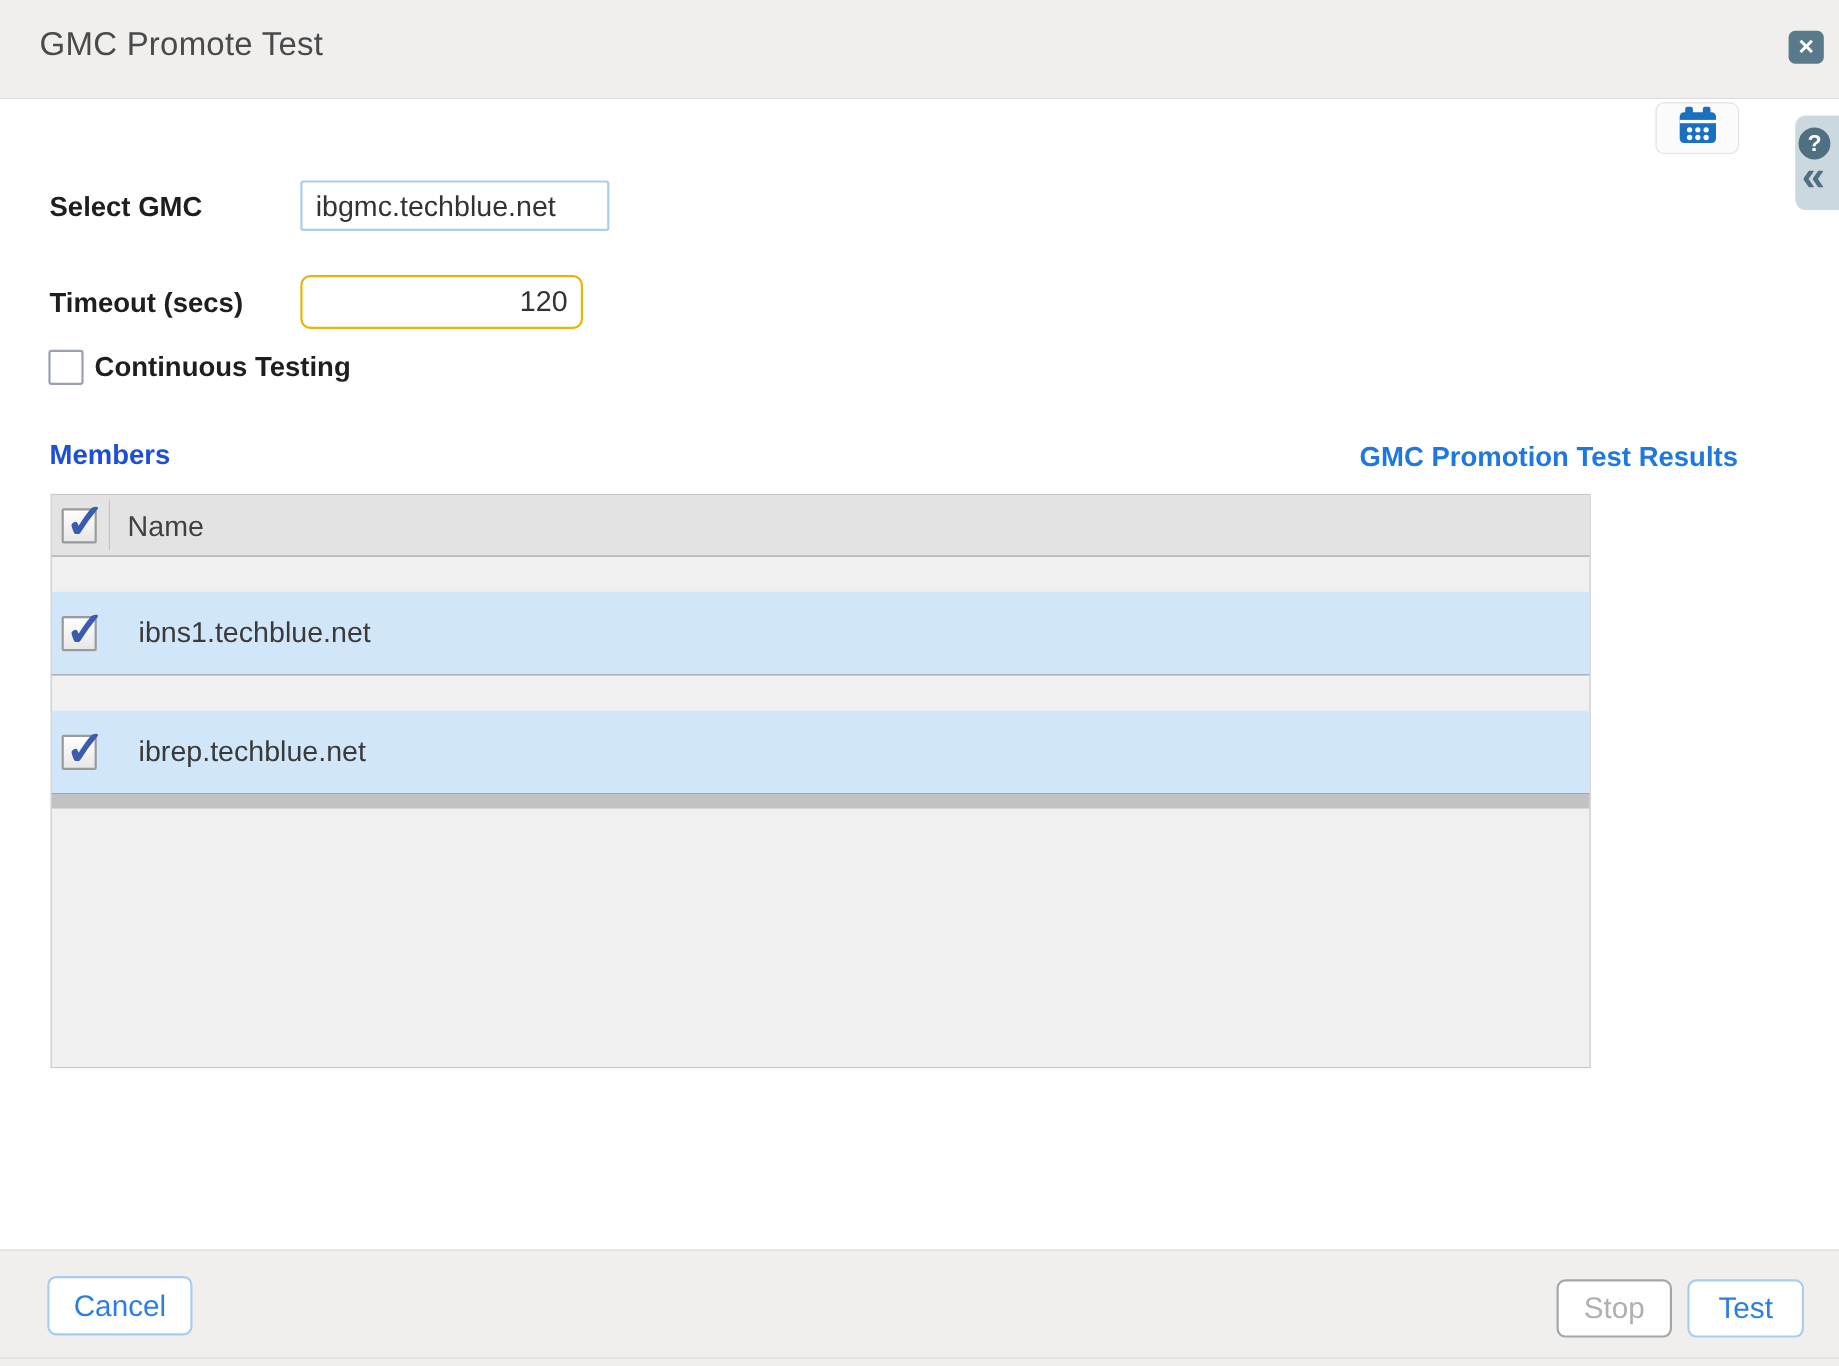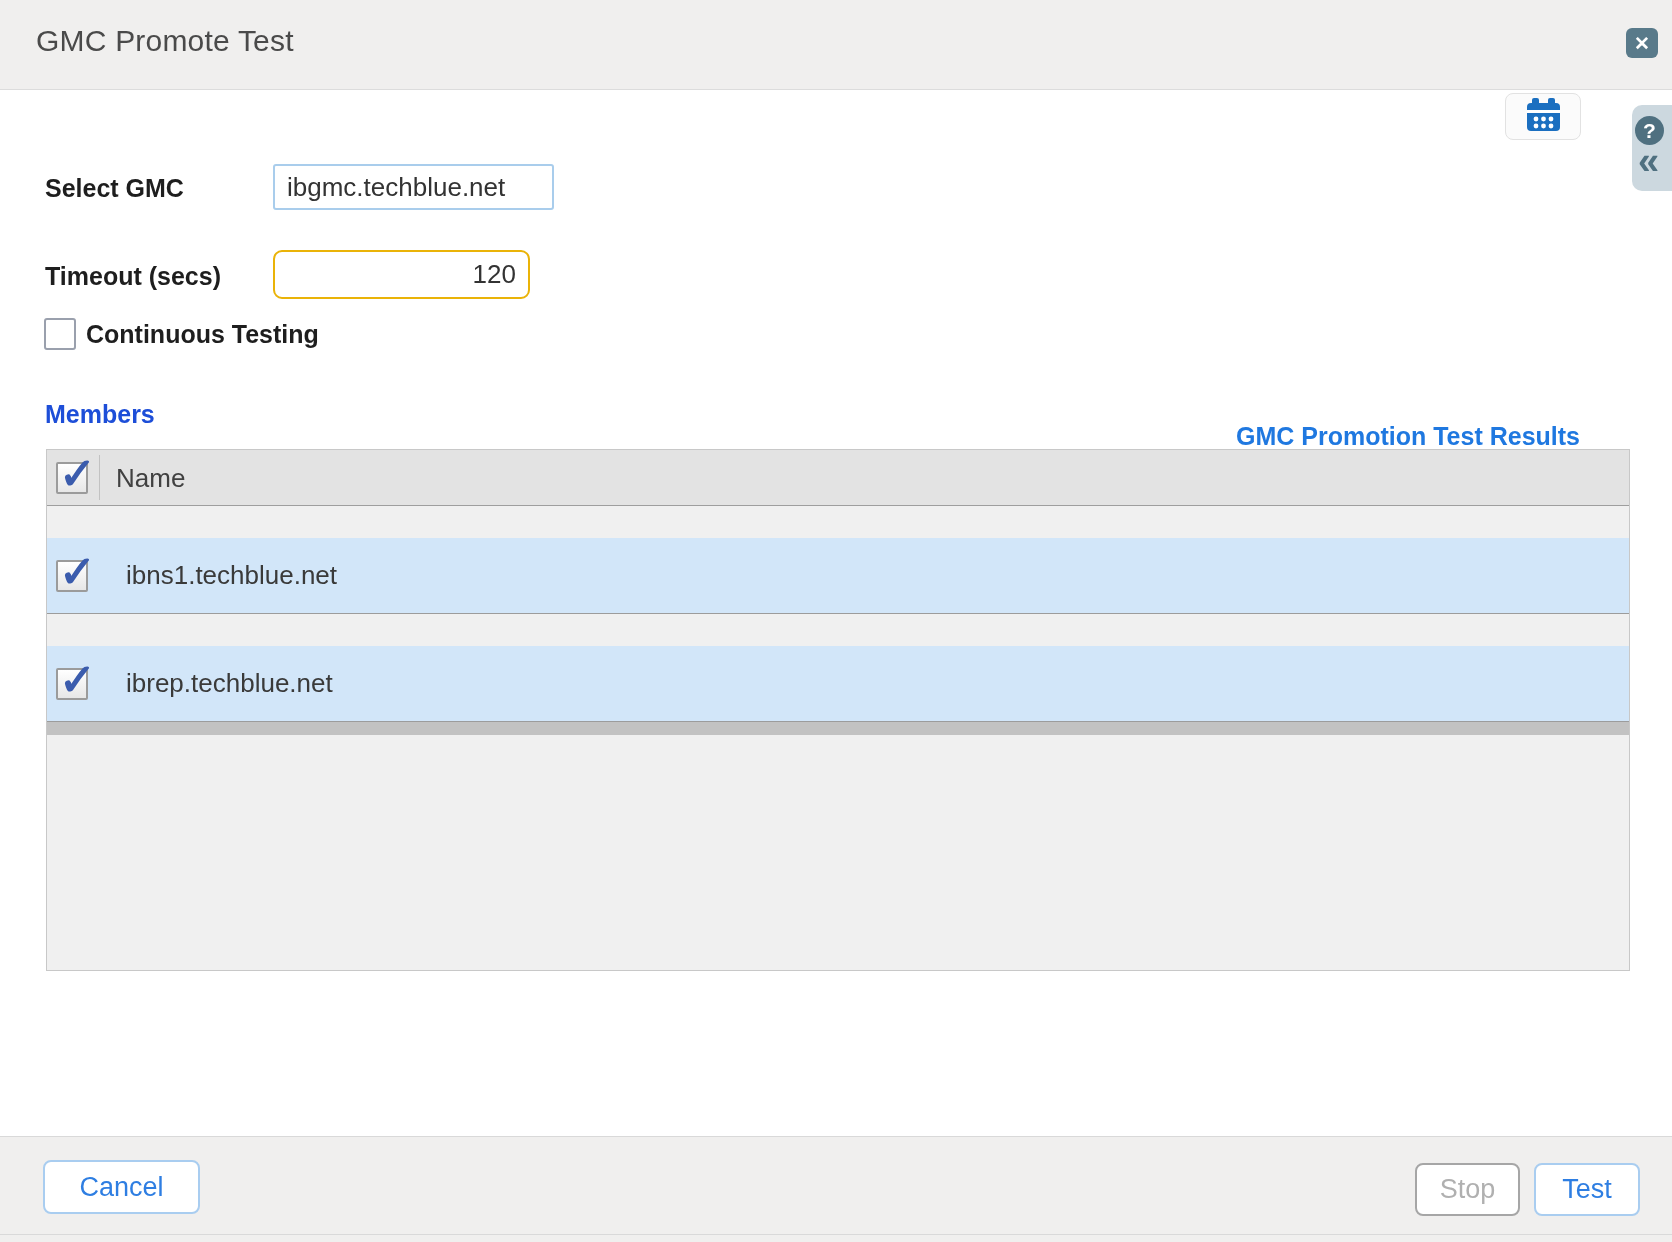--- a/index.html
+++ b/index.html
@@ -37,24 +37,24 @@
              border:2px solid #a9cdec; border-radius:3px; }
   .inp-timeout { left:273px; top:250px; width:257px; height:49px;
                  border:2px solid #eab308; border-radius:9px;text-align:right; }
 
   .ct-box { position:absolute; left:44px; top:318px; width:32px; height:32px;
             background:#fff; border:2px solid #9aa0ad; border-radius:3px; cursor:pointer; }
   .ct-label { position:absolute; left:86px; top:320px; font-size:25px; font-weight:bold; color:#1e1e1e; }
 
   .members-label { position:absolute; left:45px; top:400px; font-size:25px; font-weight:bold; color:#1d4ed8; }
   .results-link { position:absolute; right:92px; top:402px; font-size:25px; font-weight:bold;
-                  color:#1f78e0; text-decoration:none; cursor:pointer;margin-top:20px; }
+                  color:#1f78e0; text-decoration:none; cursor:pointer; }
 
   
-  .mtable { position:absolute; left:46px; top:449px; width:1584px; height:522px;
+  .mtable { position:absolute; left:46px; top:449px; width:1400px; height:522px;
             border:1px solid #c8c8c8; background:#f0f0f0; }
   .thead { position:relative; height:56px; background:#e3e3e3; border-bottom:1px solid #9e9e9e; }
   .thead .col-div { position:absolute; left:52px; top:5px; bottom:5px; width:1px; background:#c2c2c2; }
   .th-name { position:absolute; left:69px; top:0; height:56px; display:flex; align-items:center;
              font-size:26px; color:#414141; }
   .trow { position:relative; height:76px; background:#d2e6f9; border-bottom:1px solid #9c9c9c; cursor:pointer;margin-top:32px; }
   .trow:last-of-type { border-bottom:none; }
   .trow .cell-name { position:absolute; left:79px; top:0; height:100%; display:flex; align-items:center;
                      font-size:26px; color:#3a3a3a; }
   .graybar { height:13px; background:#c2c2c2; }
@@ -68,21 +68,21 @@
   .thead .cb { top:12px; }
   .trow .cb { top:22px; }
 
   
   .footer { position:absolute; left:0; top:1136px; width:1672px; height:106px;
             background:#f0efee; border-top:1px solid #d9d9d9; }
   .footer .inner-line { position:absolute; left:0; top:97px; width:100%; height:1px; background:#d9d9d9; }
   .btn { position:absolute; background:#fff; border-radius:8px; font-size:27px;
          display:flex; align-items:center; justify-content:center; cursor:pointer;
          font-family:"Liberation Sans", sans-serif; }
-  .btn-cancel { left:43px; top:23px; width:157px; height:54px; border:2px solid #a9cdf0; color:#2e7ee2; }
+  .btn-cancel { left:43px; top:23px; width:132px; height:54px; border:2px solid #a9cdf0; color:#2e7ee2; }
   .btn-stop   { left:1415px; top:26px; width:105px; height:53px; border:2px solid #a6a6a6; color:#b0b0b0; }
   .btn-start  { left:1534px; top:26px; width:106px; height:53px; border:2px solid #a9cdf0; color:#2e7ee2; }
 </style>
 </head>
 <body>
 
 <div id="app">
 
   <div class="titlebar">
     <div class="title">GMC Promote Test</div>

